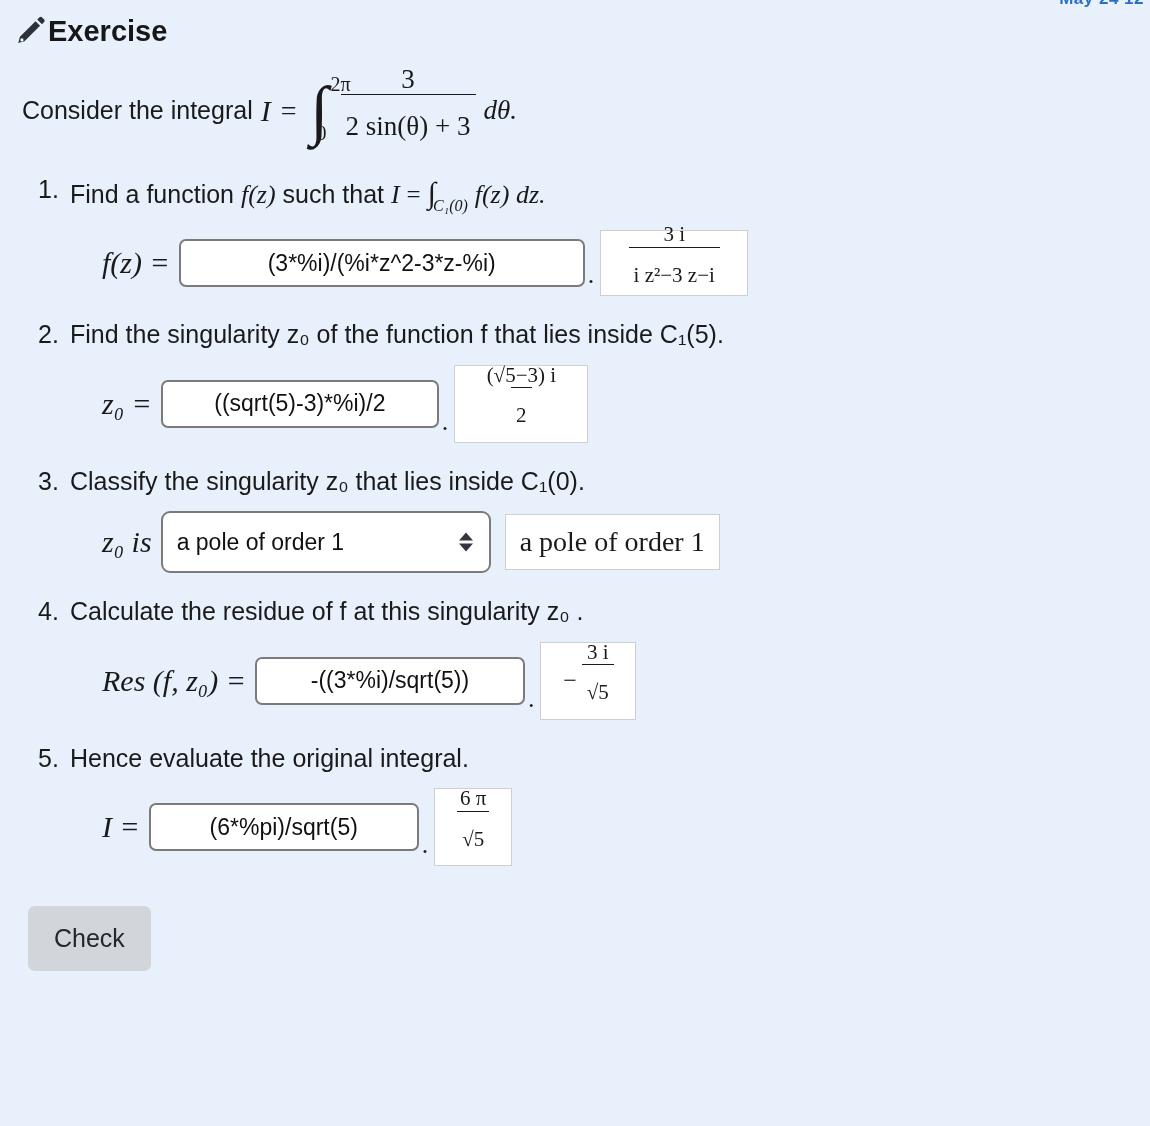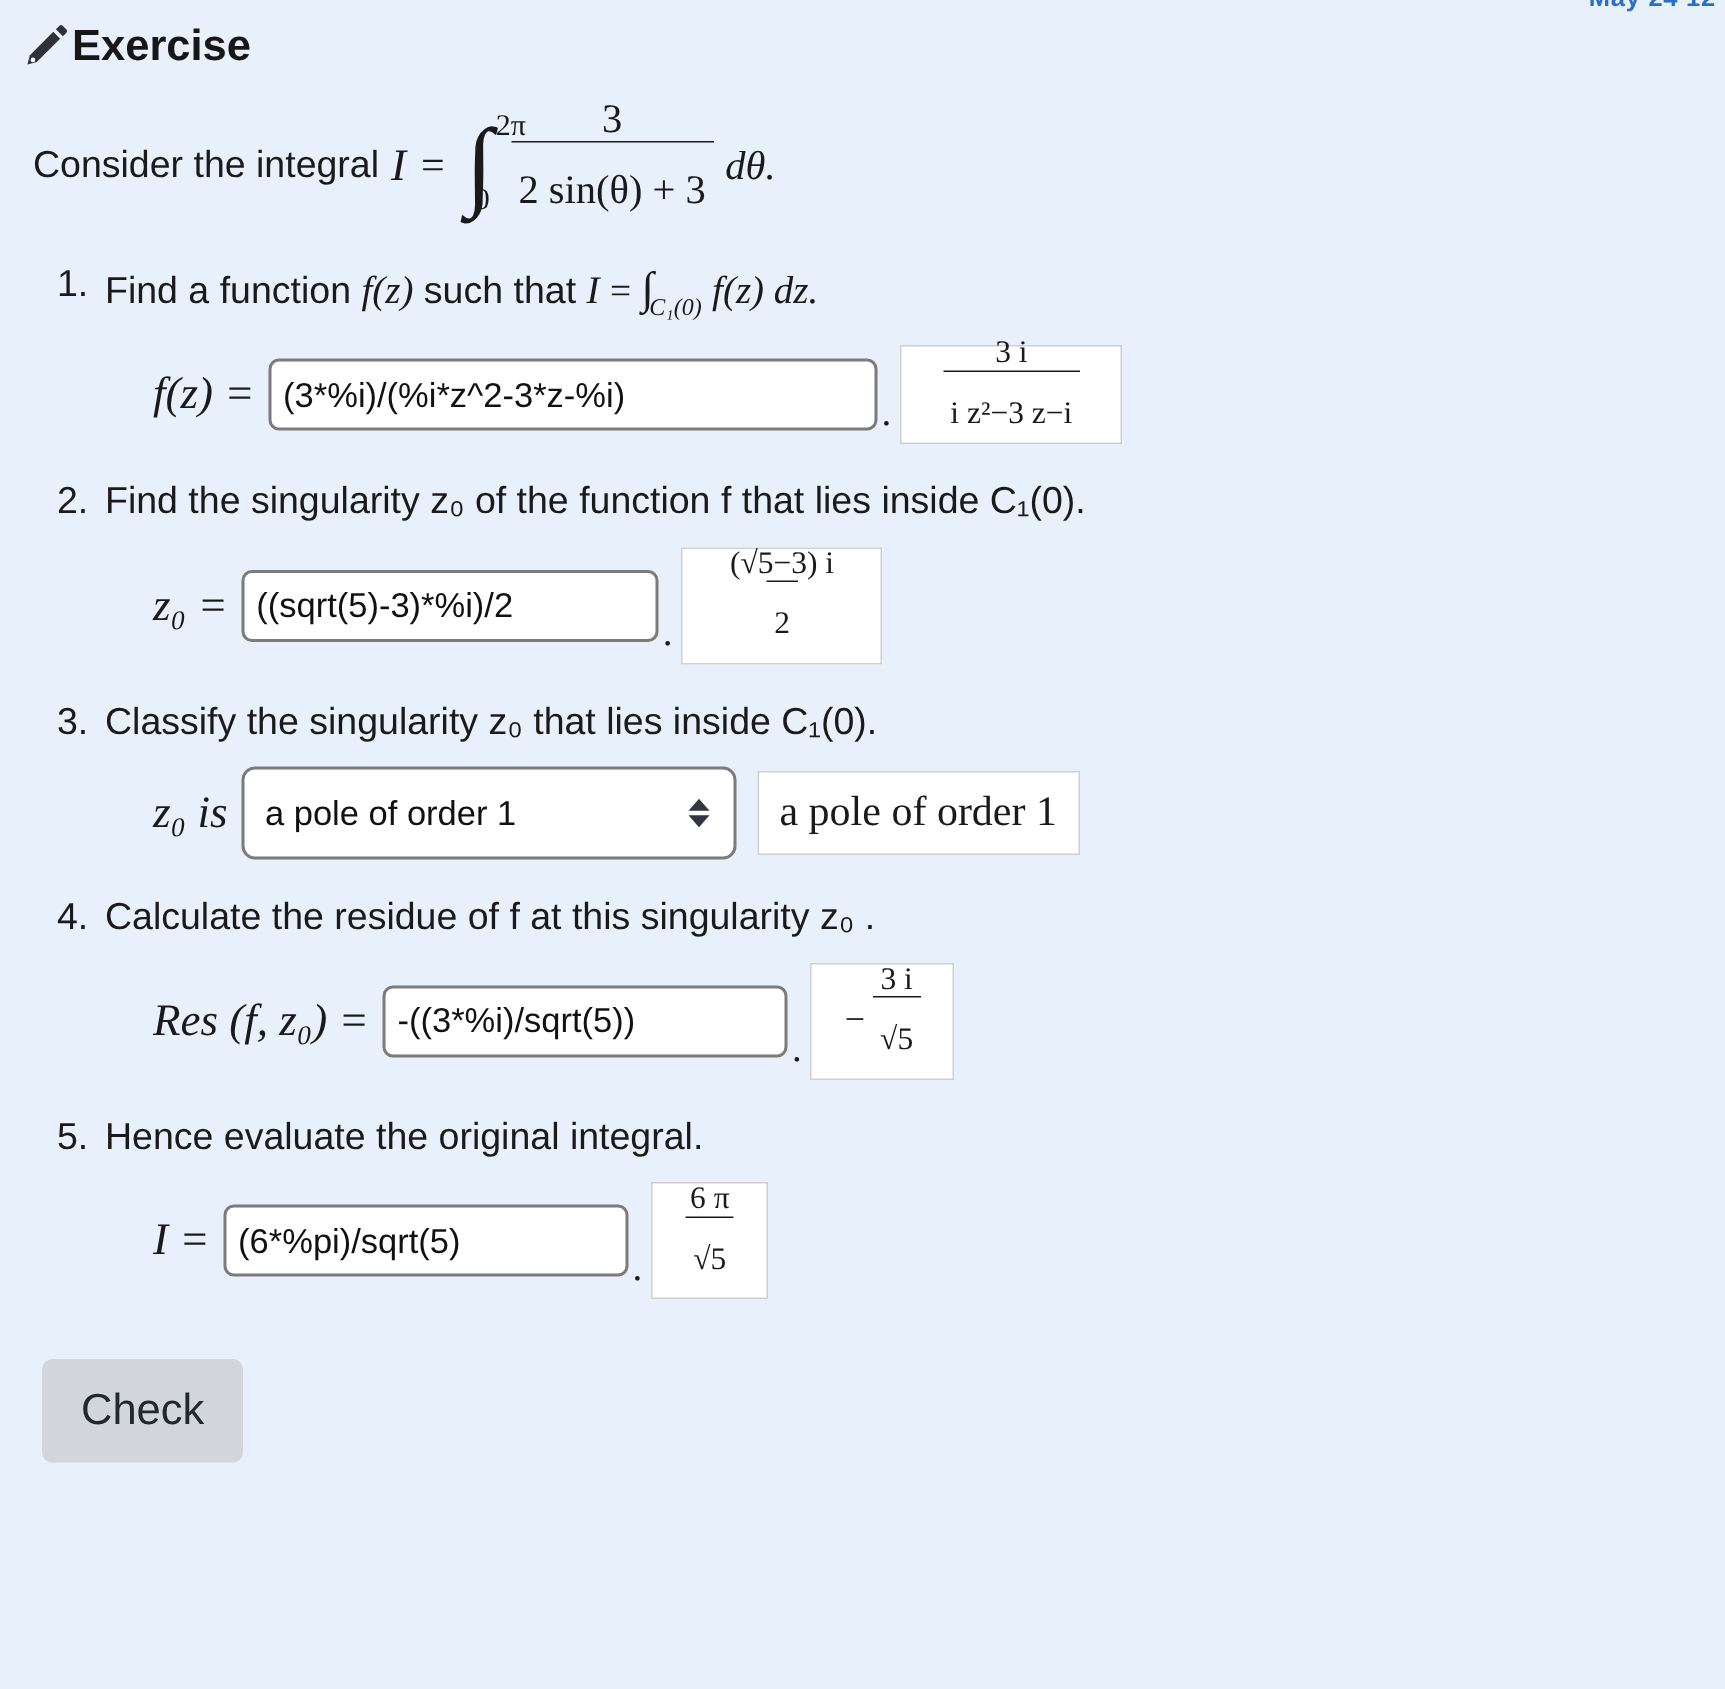--- a/index.html
+++ b/index.html
@@ -144,20 +144,21 @@
   input.ans-input {
     font-family: "Liberation Sans", sans-serif;
     font-size: 23px;
     color: #111;
     background: #fff;
     border: 2px solid #7b7b7b;
     border-radius: 7px;
     padding: 7px 8px;
     outline: none;
     height: 48px;
+    text-align: center;
   }
   .in-w1 { width: 406px; }
   .in-w2 { width: 278px; }
   .in-w4 { width: 270px; }
   .in-w5 { width: 270px; }
 
   .period {
     font-family: "Liberation Serif", serif;
     font-size: 26px;
     margin: 0 6px 0 3px;
@@ -223,21 +224,21 @@
     width: 0; height: 0;
     border-left: 7px solid transparent;
     border-right: 7px solid transparent;
     border-top: 8px solid #32363f;
   }
 
   
   .check-wrap { padding: 18px 0 0 28px; }
   button.check-btn {
     font-family: "Liberation Sans", sans-serif;
-    font-size: 29px;
+    font-size: 25px;
     color: #23272e;
     background: #d2d5da;
     border: none;
     border-radius: 7px;
     padding: 18px 26px;
     cursor: pointer;
   }
 </style>
 </head>
 <body>
@@ -291,21 +292,21 @@
           <span class="num">3 i</span>
           <span class="den">i z²−3 z−i</span>
         </span>
       </div>
     </div>
   </div>
 
   <div class="q">
     <div class="q-text">
       <span class="q-num">2.</span>
-      <span>Find the singularity z₀ of the function f that lies inside C₁(0).</span>
+      <span>Find the singularity z₀ of the function f that lies inside C₁(5).</span>
     </div>
     <div class="ans-row">
       <span class="ans-label">z₀ =</span>
       <input class="ans-input in-w2" type="text" value="((sqrt(5)-3)*%i)/2" style="">
       <span class="period">.</span>
       <div class="preview pv2">
         <span class="frac">
           <span class="num">(√5−3) i</span>
           <span class="den">2</span>
         </span>

